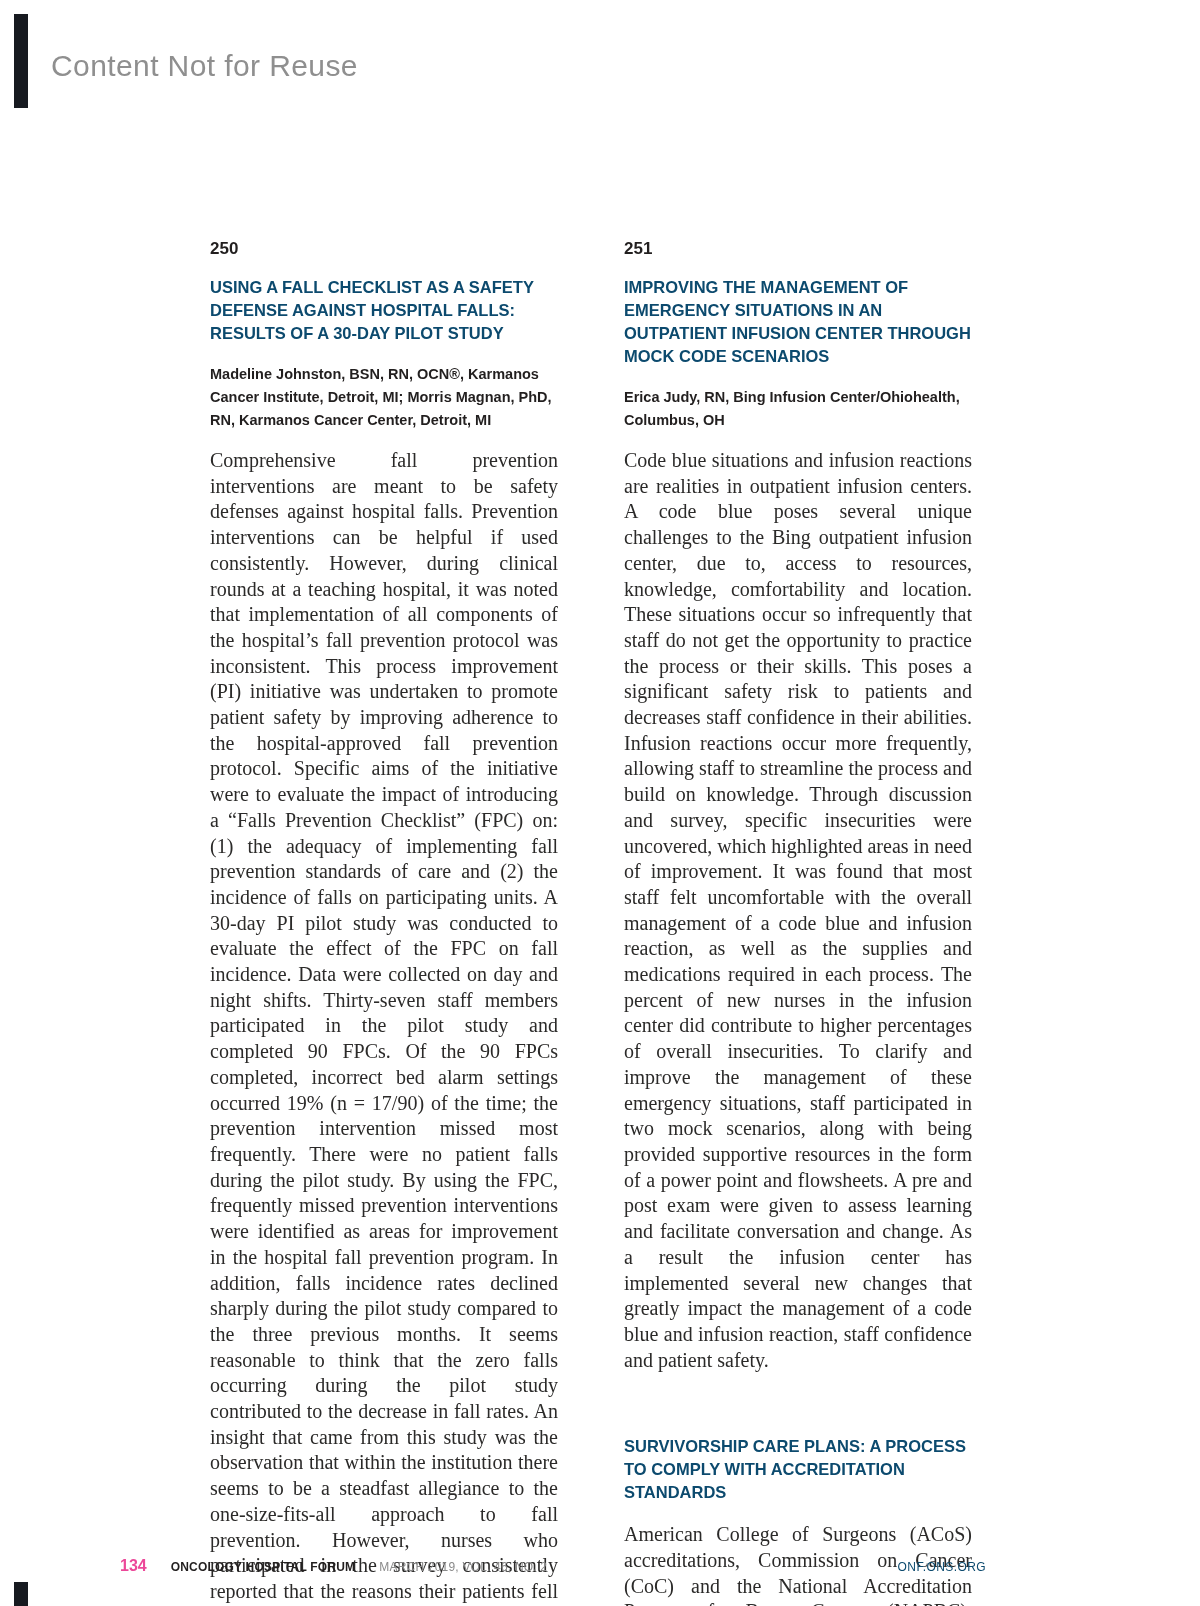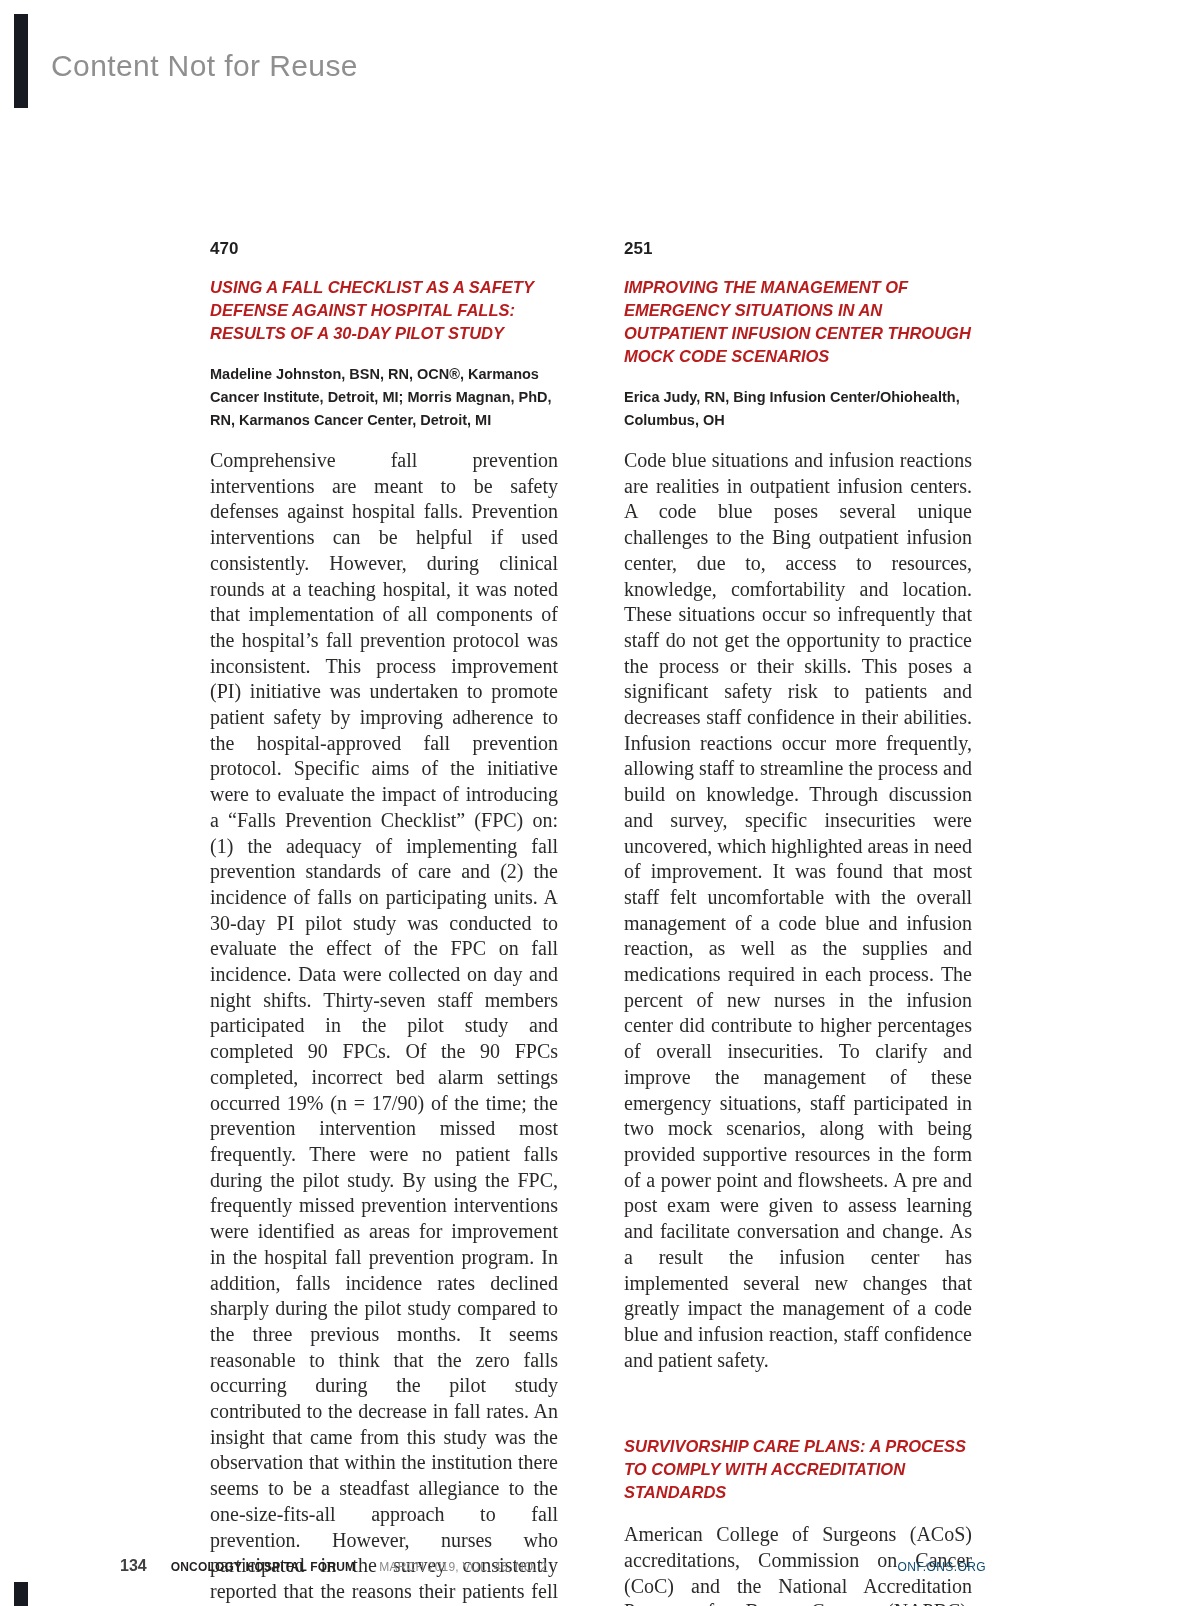--- a/index.html
+++ b/index.html
@@ -44,23 +44,22 @@
     font-weight: bold;
     font-size: 17px;
     color: #221f1f;
     margin-bottom: 3px;
   }
   .abs-title {
     font-family: "Liberation Sans", sans-serif;
     font-weight: bold;
     font-size: 16.5px;
     line-height: 23px;
-    color: #b91c1c;
+    color: #0c4a6e;
     margin-bottom: 4px;
-    font-style: italic;
   }
   .abs-authors {
     font-family: "Liberation Sans", sans-serif;
     font-weight: bold;
     font-size: 14.5px;
     line-height: 23px;
     color: #221f1f;
     margin-bottom: 2px;
   }
   .abs-body {
@@ -73,40 +72,40 @@
     position: absolute;
     left: 85px;
     right: 214px;
     top: 1522px;
     display: flex;
     justify-content: space-between;
     align-items: baseline;
     font-family: "Liberation Sans", sans-serif;
   }
   .footer-left { display: flex; align-items: baseline; gap: 10px; }
-  .page-num  { font-weight: bold; font-size: 16px; color: #404040; }
+  .page-num  { font-weight: bold; font-size: 16px; color: #ec4899; }
   .journal-name { font-weight: bold; font-size: 12px; color: #221f1f; letter-spacing: 0.2px; }
   .issue { font-size: 12px; color: #8a8a8a; letter-spacing: 0.2px; }
   .website { font-size: 12px; color: #0c4a6e; letter-spacing: 0.4px; }
 </style>
 </head>
 <body>
 
 <div class="page">
 
   <div class="trim-bar trim-top"></div>
   <div class="trim-bar trim-bottom"></div>
 
   <div class="watermark">Content Not for Reuse</div>
 
   <div class="columns">
 
     <div class="col">
       <section class="abstract">
-        <div class="abs-number">470</div>
+        <div class="abs-number">250</div>
         <h2 class="abs-title">USING A FALL CHECKLIST AS A SAFETY DEFENSE AGAINST HOSPITAL FALLS: RESULTS OF A 30-DAY PILOT STUDY</h2>
         <p class="abs-authors">Madeline Johnston, BSN, RN, OCN®, Karmanos Cancer Institute, Detroit, MI; Morris Magnan, PhD, RN, Karmanos Cancer Center, Detroit, MI</p>
         <p class="abs-body">Comprehensive fall prevention interventions are meant to be safety defenses against hospital falls. Prevention interventions can be helpful if used consistently. However, during clinical rounds at a teaching hospital, it was noted that implementation of all components of the hospital’s fall prevention protocol was inconsistent. This process improvement (PI) initiative was undertaken to promote patient safety by improving adherence to the hospital-approved fall prevention protocol. Specific aims of the initiative were to evaluate the impact of introducing a “Falls Prevention Checklist” (FPC) on: (1) the adequacy of implementing fall prevention standards of care and (2) the incidence of falls on participating units. A 30-day PI pilot study was conducted to evaluate the effect of the FPC on fall incidence. Data were collected on day and night shifts. Thirty-seven staff members participated in the pilot study and completed 90 FPCs. Of the 90 FPCs completed, incorrect bed alarm settings occurred 19% (n = 17/90) of the time; the prevention intervention missed most frequently. There were no patient falls during the pilot study. By using the FPC, frequently missed prevention interventions were identified as areas for improvement in the hospital fall prevention program. In addition, falls incidence rates declined sharply during the pilot study compared to the three previous months. It seems reasonable to think that the zero falls occurring during the pilot study contributed to the decrease in fall rates. An insight that came from this study was the observation that within the institution there seems to be a steadfast allegiance to the one-size-fits-all approach to fall prevention. However, nurses who participated in the survey consistently reported that the reasons their patients fell could not be captured by using a checklist of conventional prevention interventions. Instead, the nurses believed that patient-specific factors, such as medications, were a contributing factor that needed to be reported during shift hand-offs. A more comprehensive test of the FPC impact on fall prevention is needed. In moving forward, the falls checklist will be modified to allow for reporting and documentation of patient-specific risk factors during change of shift handoffs.</p>
       </section>
     </div>
 
     <div class="col">
       <section class="abstract">
         <div class="abs-number">251</div>
         <h2 class="abs-title">IMPROVING THE MANAGEMENT OF EMERGENCY SITUATIONS IN AN OUTPATIENT INFUSION CENTER THROUGH MOCK CODE SCENARIOS</h2>

